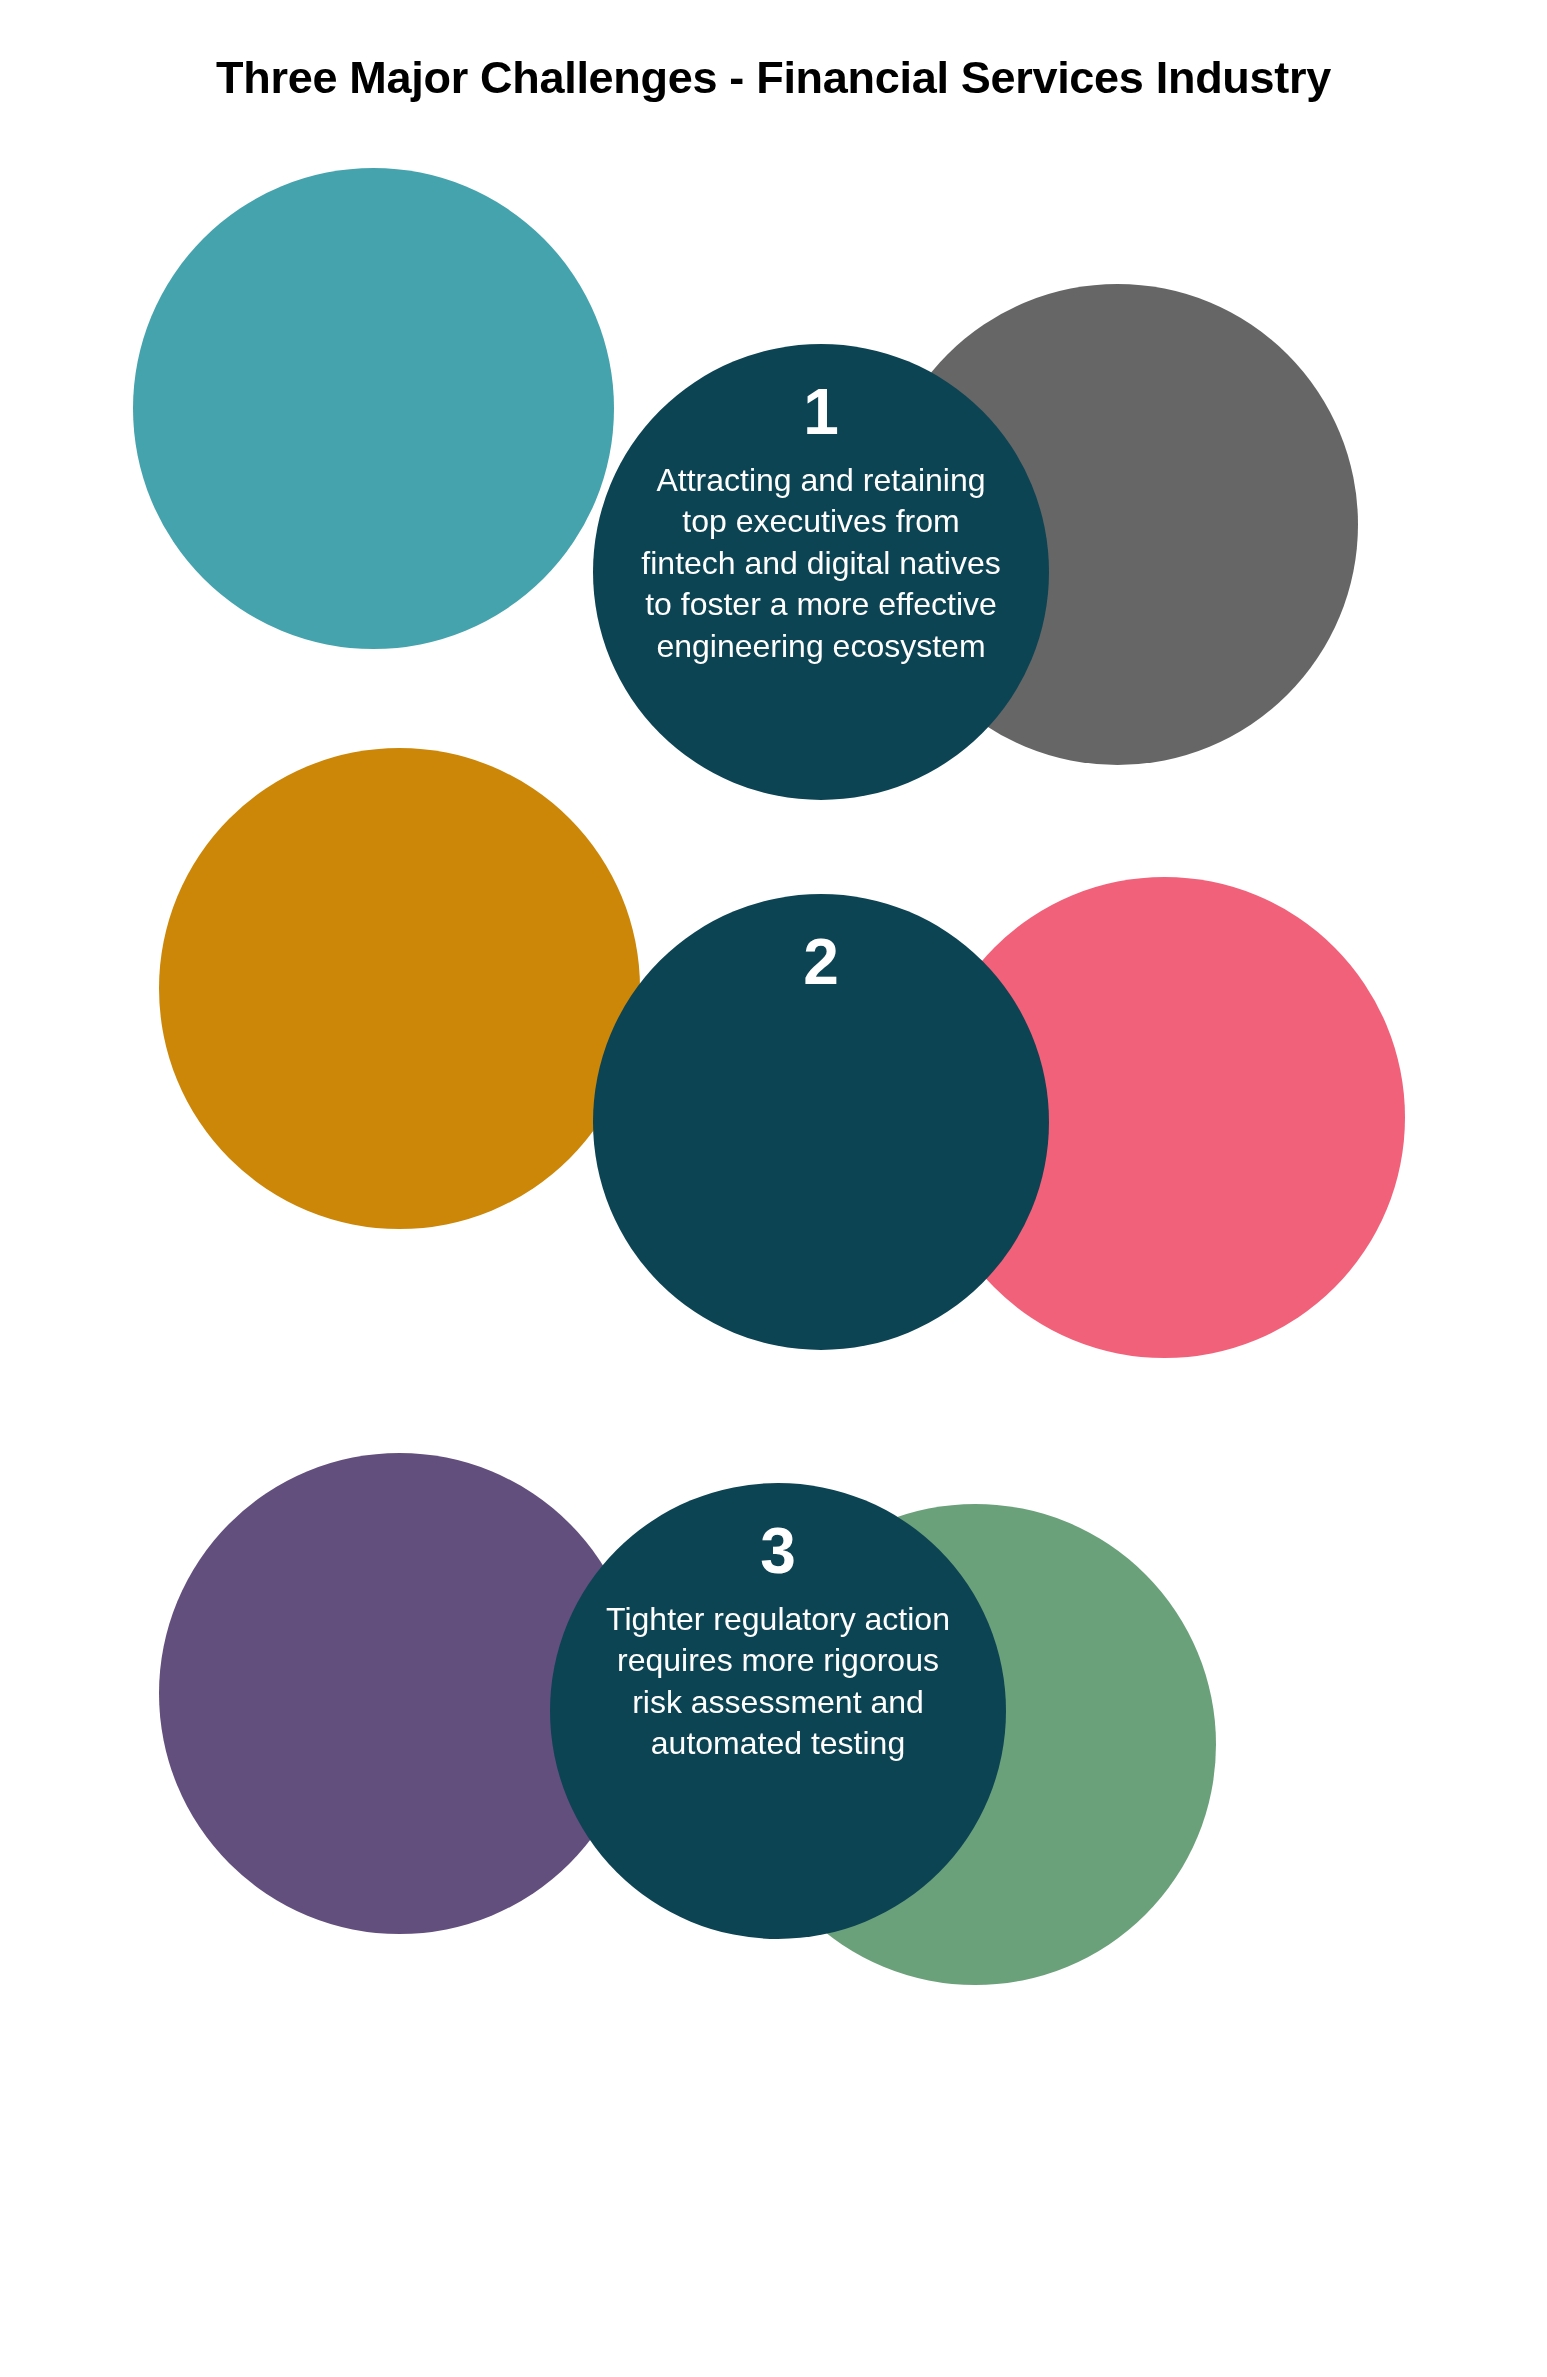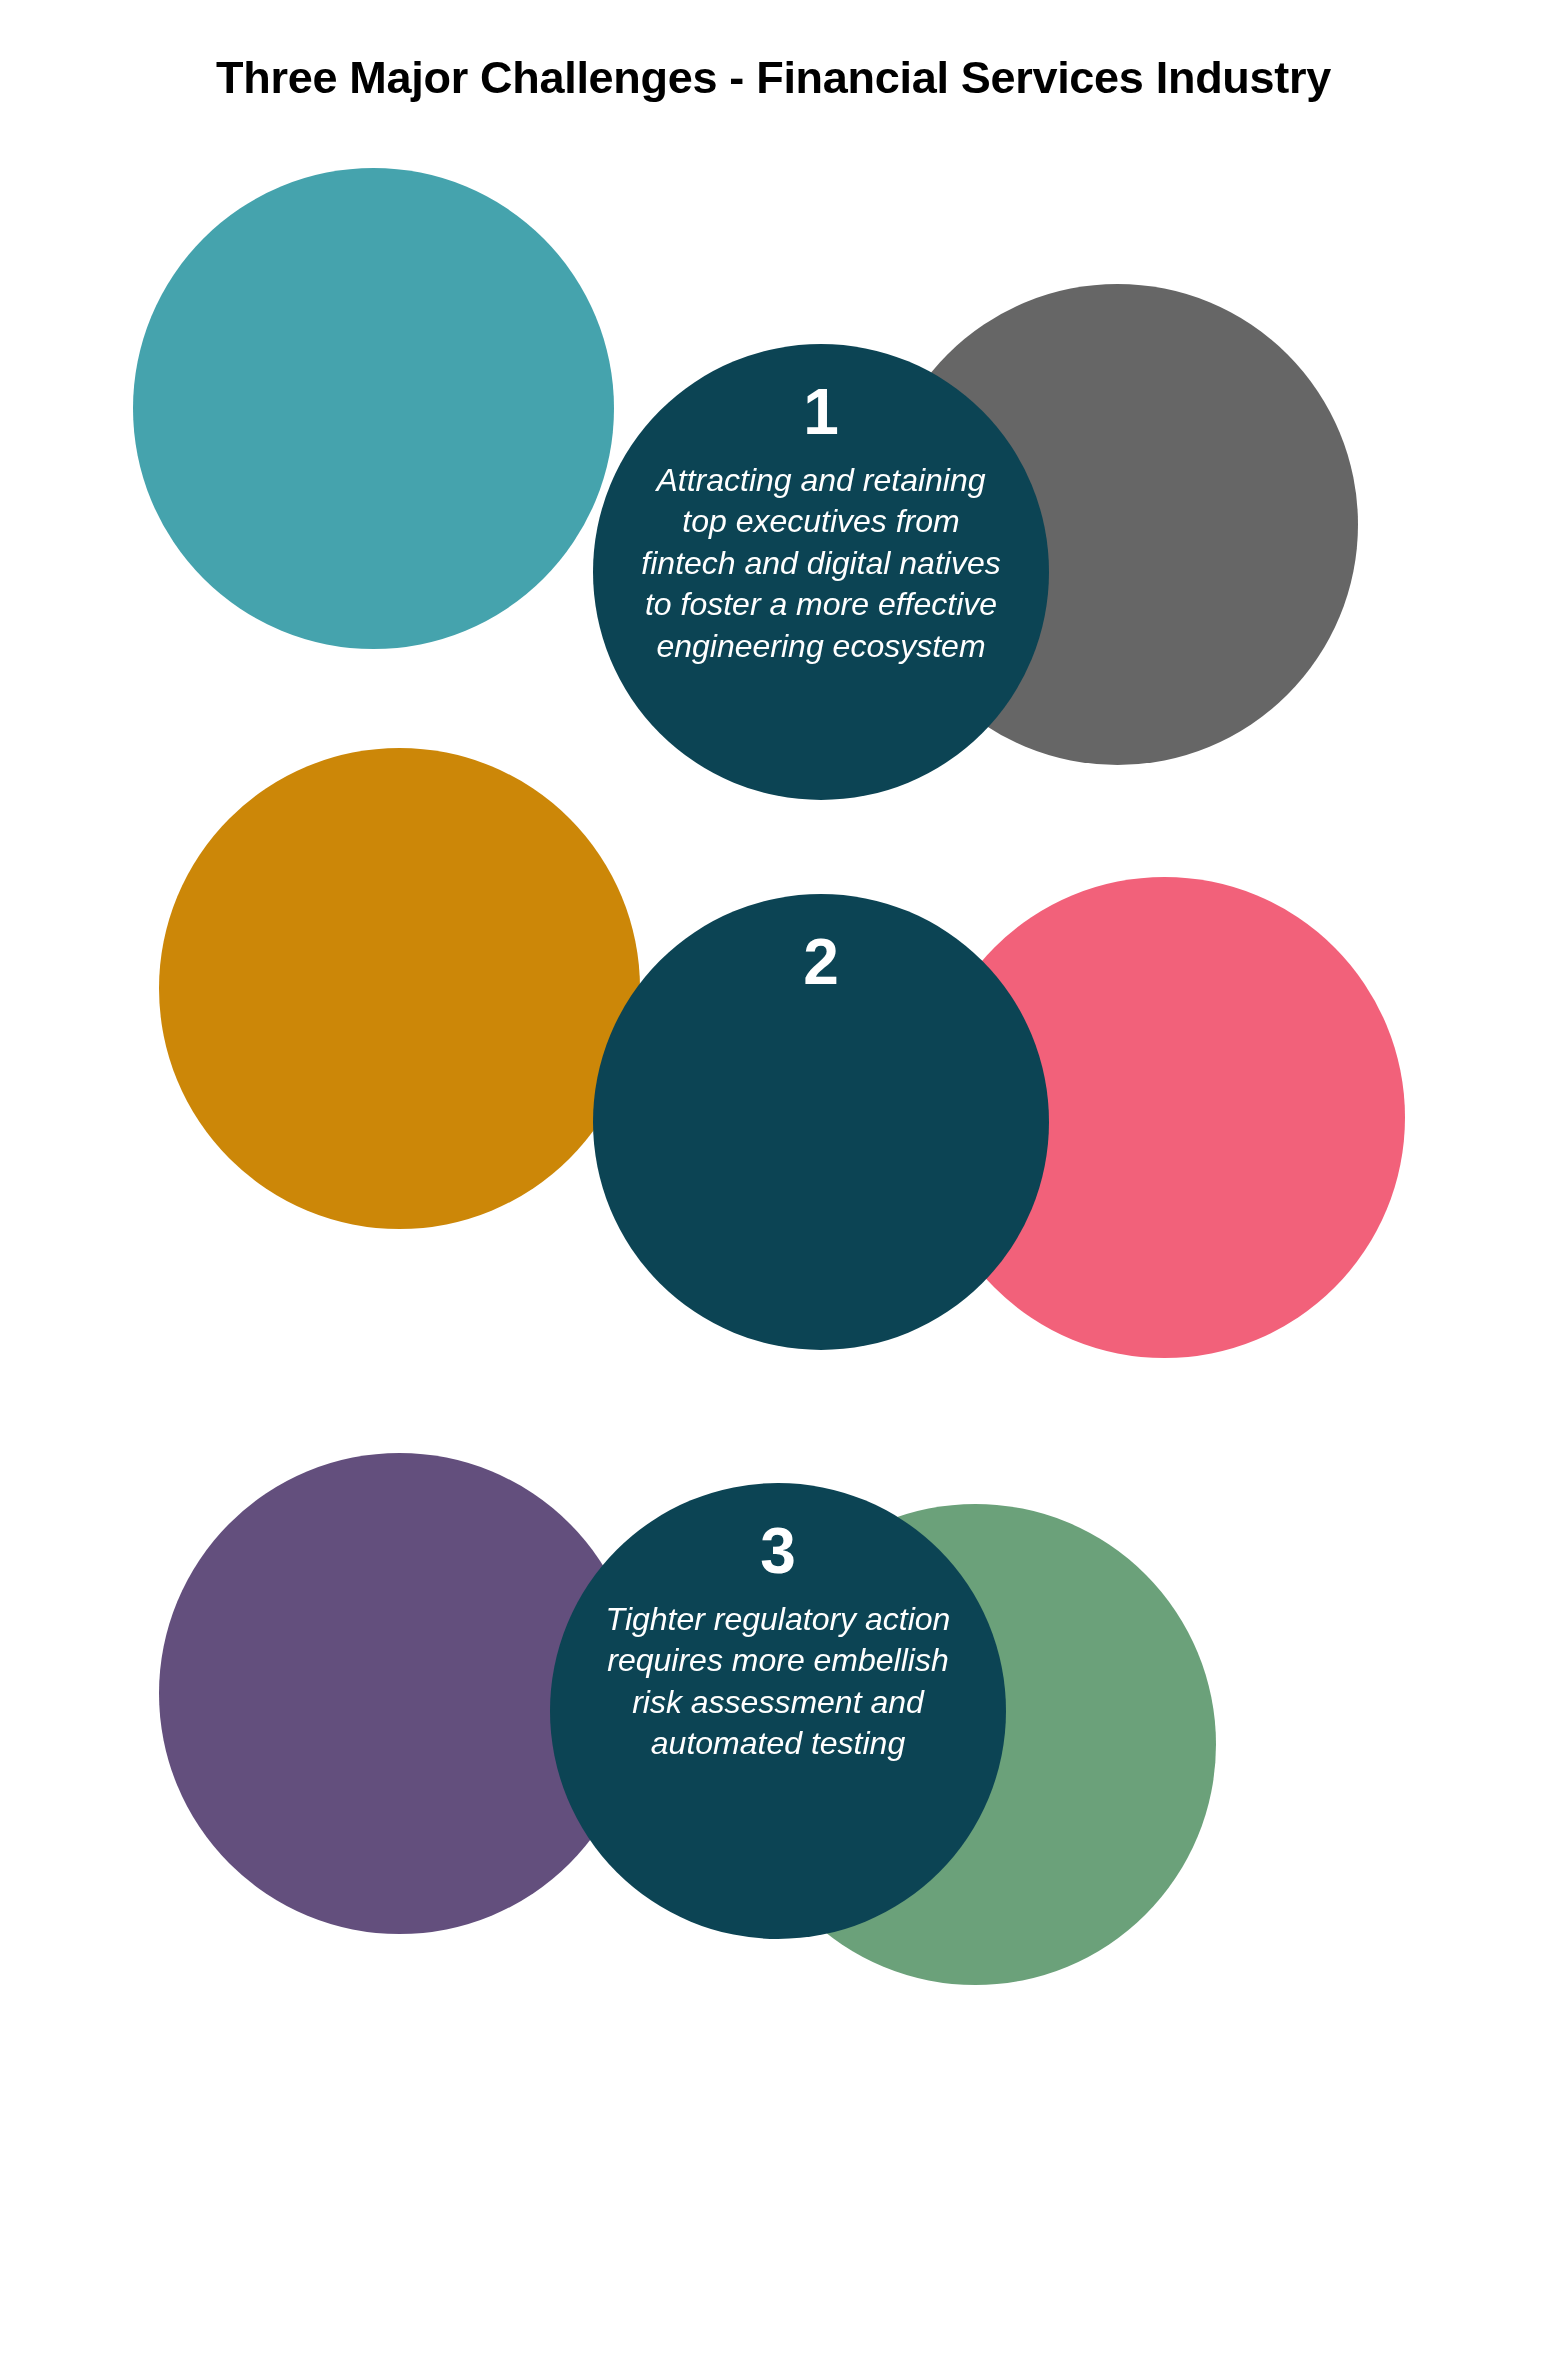--- a/index.html
+++ b/index.html
@@ -75,21 +75,20 @@
     font-weight: bold;
     line-height: 1;
     margin-bottom: 15.5px;
     font-family: "Liberation Sans", sans-serif;
   }
 
   .center-text {
     color: #ffffff;
     font-size: 32px;
     line-height: 1.30;
-    font-style: italic;
     text-align: center;
     width: 378px;
     font-family: "Liberation Sans", sans-serif;
     white-space: pre-line;
   }
 
   
   
   #circle-teal    { left: 133px;  top: 168px;  background: #45A3AD; z-index: 10; }
   #label-teal     { left: 228px;  top: 425px;  width: 318px; }
@@ -146,17 +145,17 @@
   </div>
 
   <div class="circle side-circle" id="circle-purple"></div>
   <div class="side-label" id="label-purple">An overt focus on lowering cost in the short term</div>
 
   <div class="circle side-circle" id="circle-green"></div>
   <div class="side-label" id="label-green">Slow to respond to competition (fintechs) or regulatory changes</div>
 
   <div class="circle center-circle" id="circle-three">
     <div class="center-number">3</div>
-    <div class="center-text">Tighter regulatory action requires more embellish risk assessment and automated testing</div>
+    <div class="center-text">Tighter regulatory action requires more rigorous risk assessment and automated testing</div>
   </div>
 
 </div>
 
 
 </body></html>

